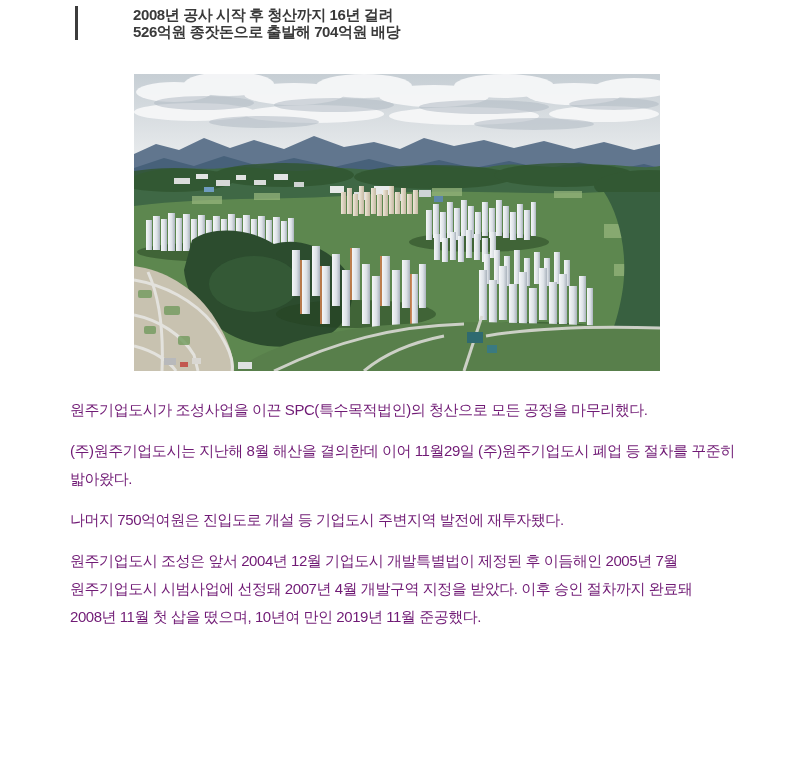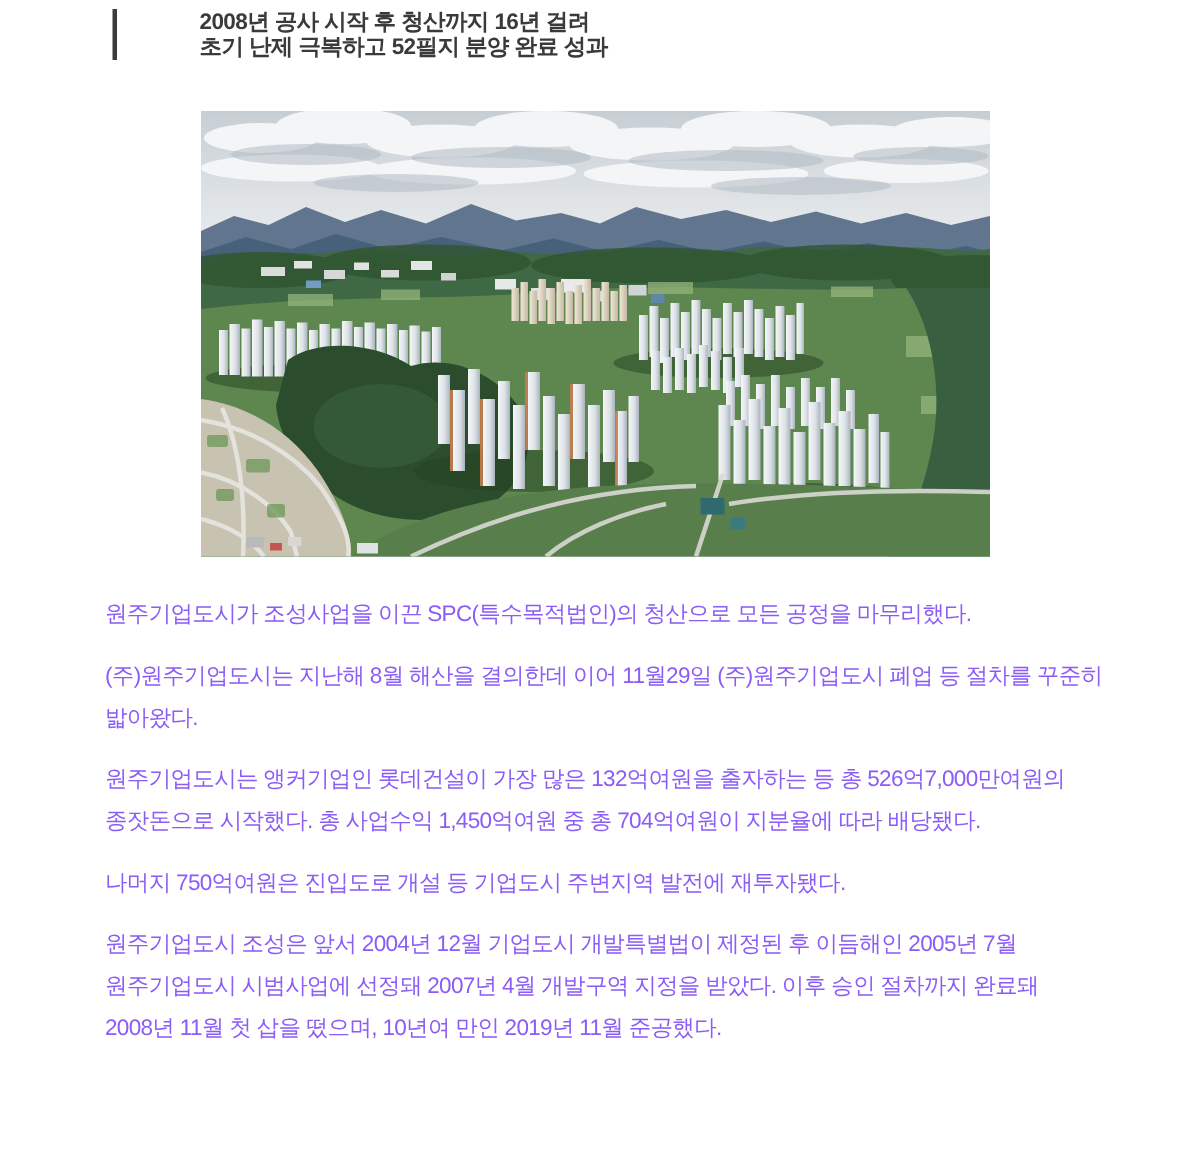--- a/index.html
+++ b/index.html
@@ -21,32 +21,32 @@
   .photo-frame {
     width:526px; height:297px; margin:0 auto; display:block;
     background:#9db1a0; overflow:hidden;
   }
   figcaption {
     margin-top:7px; font-size:11px; color:#959595; letter-spacing:-0.2px;
   }
   article { margin:25px 58px 0 70px; }
   article p {
     font-size:15px; line-height:28px; letter-spacing:-0.45px;
-    color:#8b5cf6; margin-bottom:13px; text-align:left;
+    color:#701a75; margin-bottom:13px; text-align:left;
     word-break:keep-all;
   }
 </style>
 </head>
 <body>
 
 <header class="lede">
   <div class="lede-bar"></div>
   <div class="lede-text">
     <div class="lede-line">2008년 공사 시작 후 청산까지 16년 걸려</div>
-    <div class="lede-line">초기 난제 극복하고 52필지 분양 완료 성과</div>
+    <div class="lede-line">526억원 종잣돈으로 출발해 704억원 배당</div>
   </div>
 </header>
 
 <figure>
   <svg class="photo-frame" viewBox="0 0 526 297" preserveAspectRatio="none" role="img">
     <defs>
       <linearGradient id="sky" x1="0" y1="0" x2="0" y2="1">
         <stop offset="0" stop-color="#c6ced4"></stop>
         <stop offset="0.6" stop-color="#dfe3e6"></stop>
         <stop offset="1" stop-color="#eef0f1"></stop>
@@ -278,16 +278,15 @@
       <rect x="46" y="288" width="8" height="5" fill="#c2574f"></rect>
       <rect x="58" y="284" width="9" height="6" fill="#d9d7d2"></rect>
       <rect x="104" y="288" width="14" height="7" fill="#dfe1e2"></rect>
     </g>
   </svg>
 </figure>
 
 <article>
   <p>원주기업도시가 조성사업을 이끈 SPC(특수목적법인)의 청산으로 모든 공정을 마무리했다.</p>
   <p>(주)원주기업도시는 지난해 8월 해산을 결의한데 이어 11월29일 (주)원주기업도시 폐업 등 절차를 꾸준히 밟아왔다.</p>
-  <p>원주기업도시는 앵커기업인 롯데건설이 가장 많은 132억여원을 출자하는 등 총 526억7,000만여원의 종잣돈으로 시작했다. 총 사업수익 1,450억여원 중 총 704억여원이 지분율에 따라 배당됐다.</p>
   <p>나머지 750억여원은 진입도로 개설 등 기업도시 주변지역 발전에 재투자됐다.</p>
   <p>원주기업도시 조성은 앞서 2004년 12월 기업도시 개발특별법이 제정된 후 이듬해인 2005년 7월 원주기업도시 시범사업에 선정돼 2007년 4월 개발구역 지정을 받았다. 이후 승인 절차까지 완료돼 2008년 11월 첫 삽을 떴으며, 10년여 만인 2019년 11월 준공했다.</p>
 </article>
 
 </body></html>

